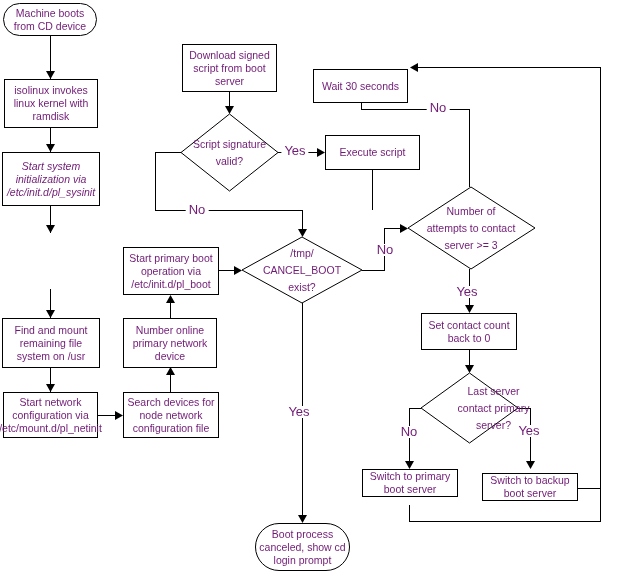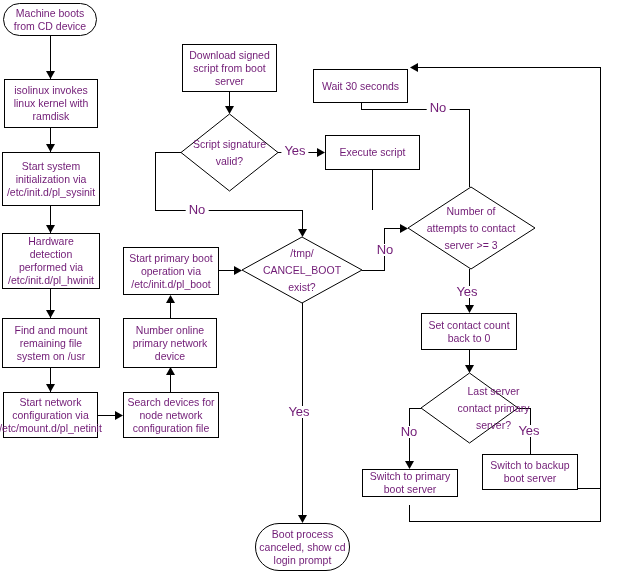--- a/index.html
+++ b/index.html
@@ -92,32 +92,26 @@
     <span class="lbl">Machine boots
 from CD device</span>
   </div>
 
   <div class="node" style="left:4px;top:79px;width:94px;height:49px;">
     <span class="lbl">isolinux invokes
 linux kernel with
 ramdisk</span>
   </div>
 
-  <div class="node" style="left:2px;top:152px;width:98px;height:54px;">
+  <div class="node" style="left:2px;top:152px;width:98px;height:54px;font-style:italic;">
     <span class="lbl">Start system
 initialization via
 /etc/init.d/pl_sysinit</span>
   </div>
 
-  <div class="node" style="left:2px;top:233px;width:98px;height:56px;">
-    <span class="lbl">Hardware
-detection
-performed via
-/etc/init.d/pl_hwinit</span>
-  </div>
 
   <div class="node" style="left:2px;top:318px;width:98px;height:50px;">
     <span class="lbl">Find and mount
 remaining file
 system on /usr</span>
   </div>
 
   <div class="node" style="left:3px;top:392px;width:95px;height:46px;">
     <span class="lbl">Start network
 configuration via
@@ -159,21 +153,21 @@
   <div class="node" style="left:421px;top:313px;width:96px;height:37px;">
     <span class="lbl">Set contact count
 back to 0</span>
   </div>
 
   <div class="node" style="left:362px;top:469px;width:96px;height:28px;">
     <span class="lbl">Switch to primary
 boot server</span>
   </div>
 
-  <div class="node" style="left:482px;top:454px;width:96px;height:36px;">
+  <div class="node" style="left:482px;top:473px;width:96px;height:28px;">
     <span class="lbl">Switch to backup
 boot server</span>
   </div>
 
   <div class="node terminator-end" style="left:255px;top:523px;width:95px;height:48px;">
     <span class="lbl">Boot process
 canceled, show cd
 login prompt</span>
   </div>
 

